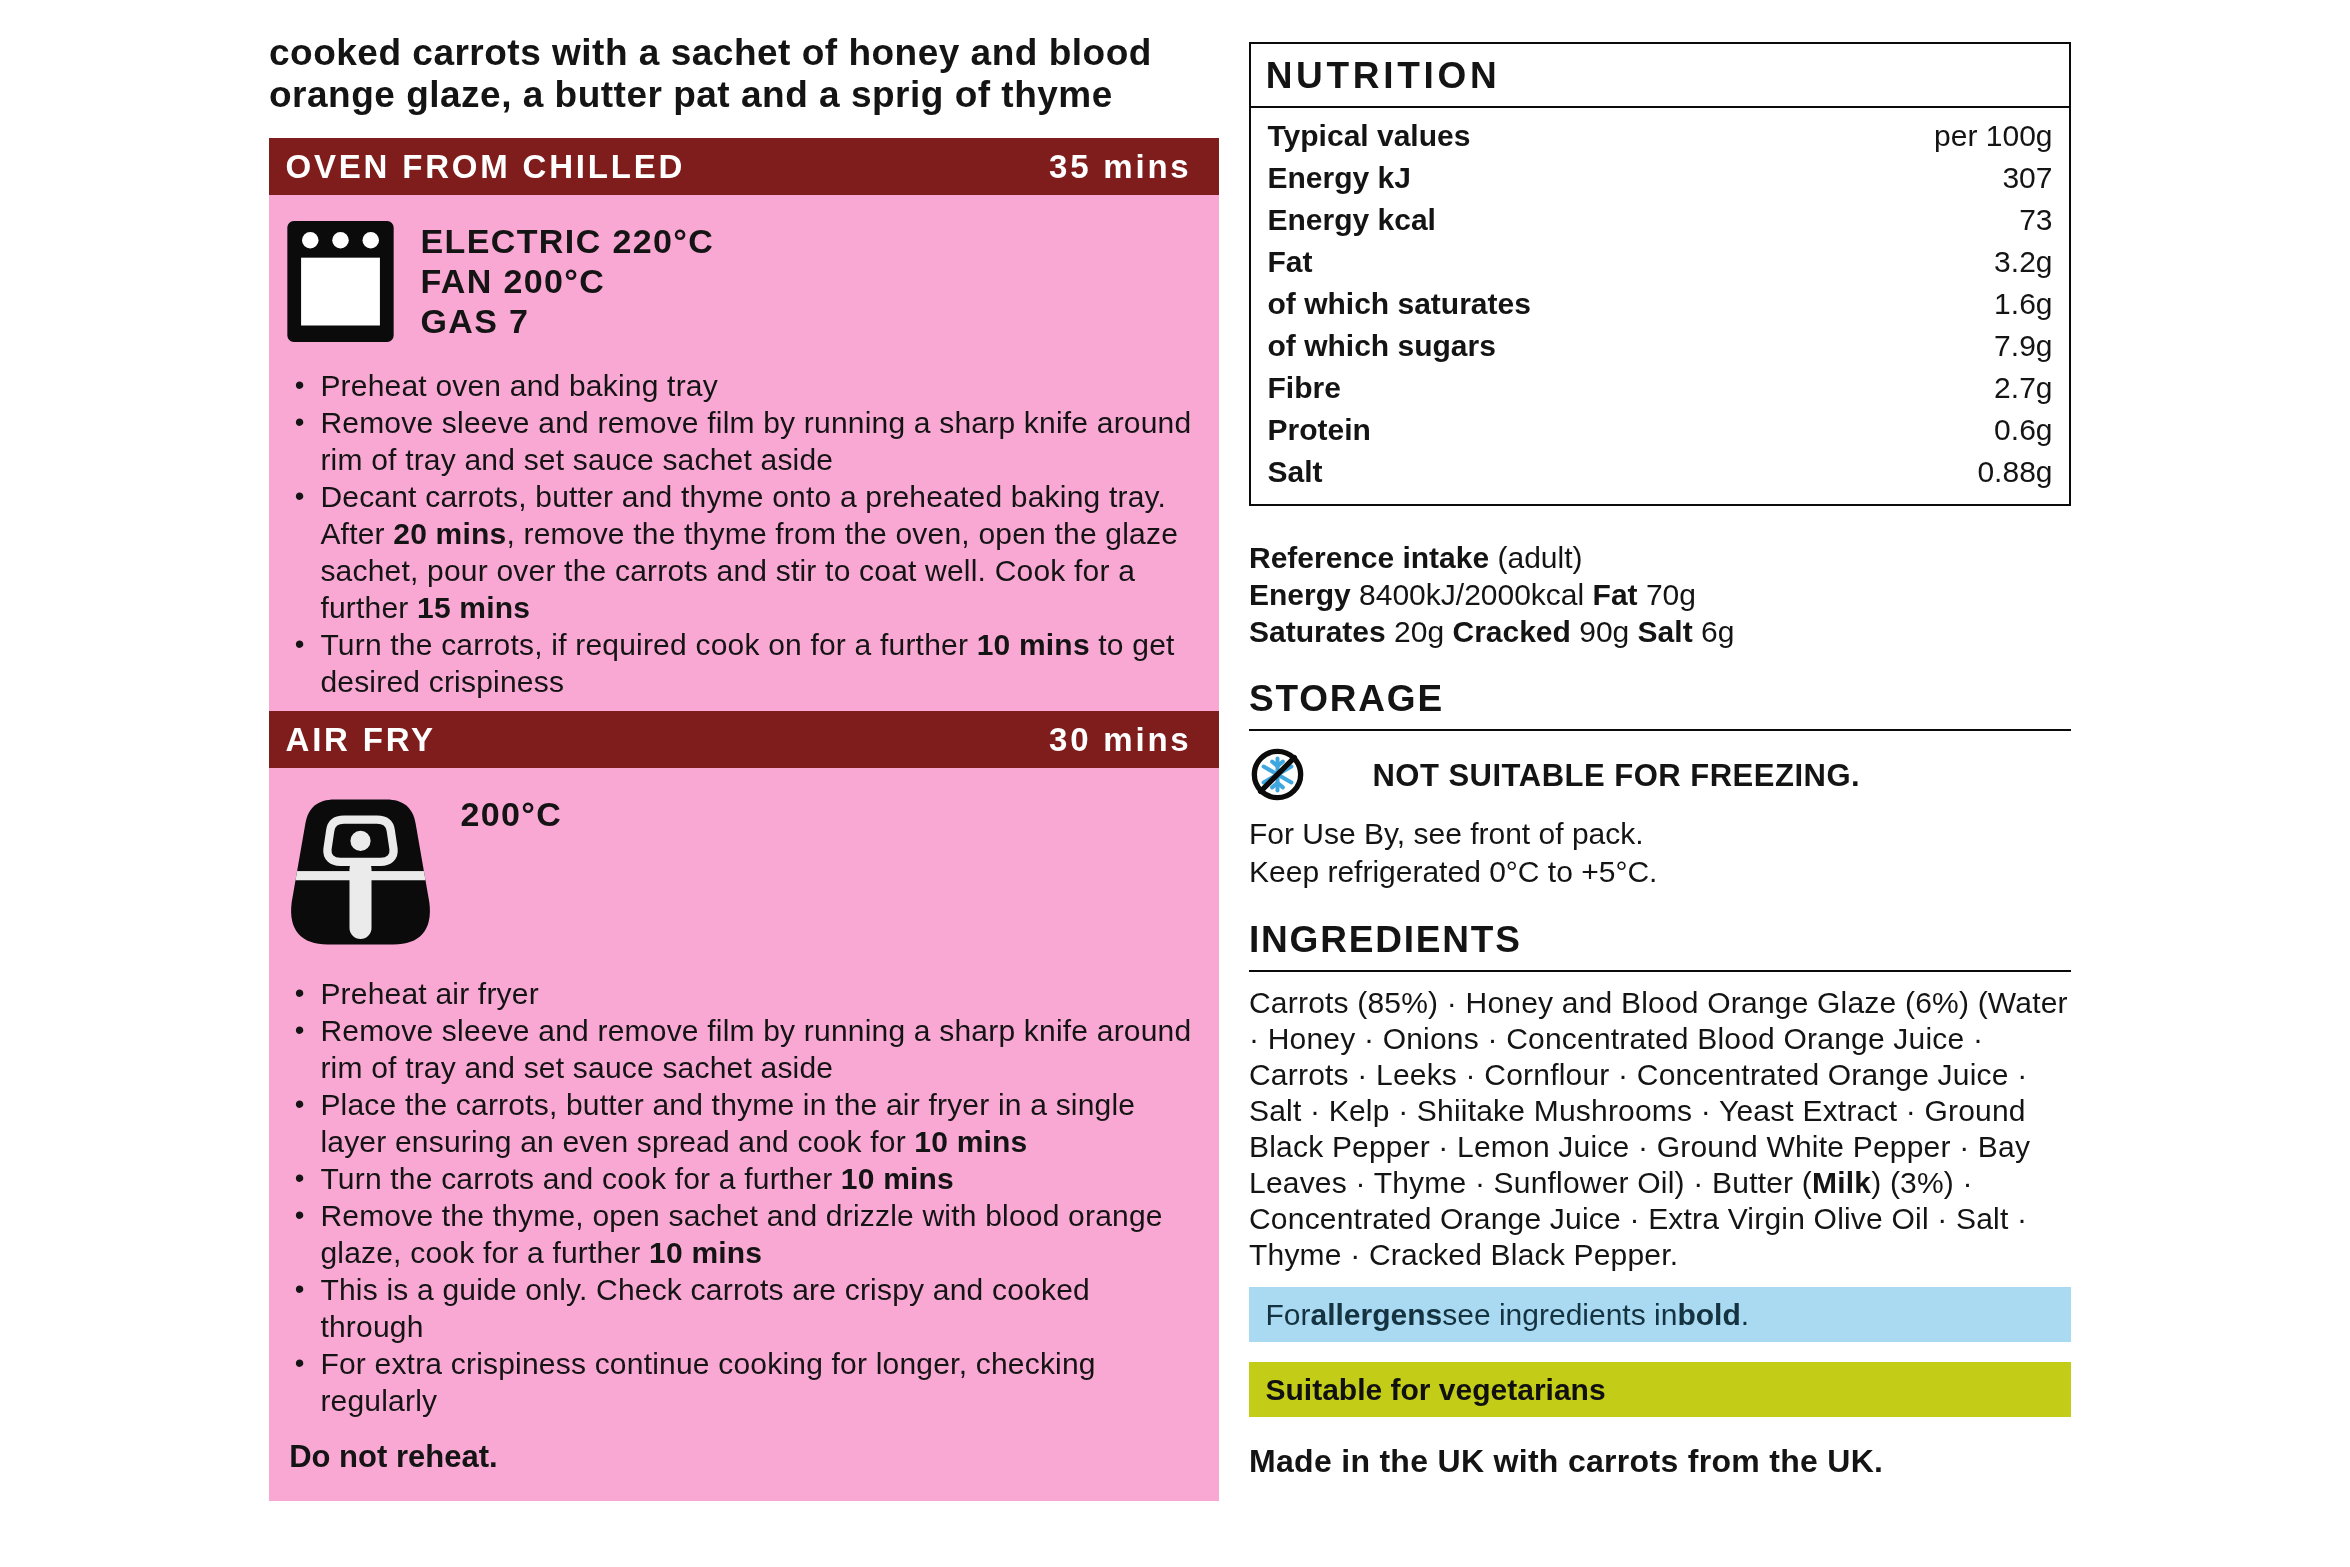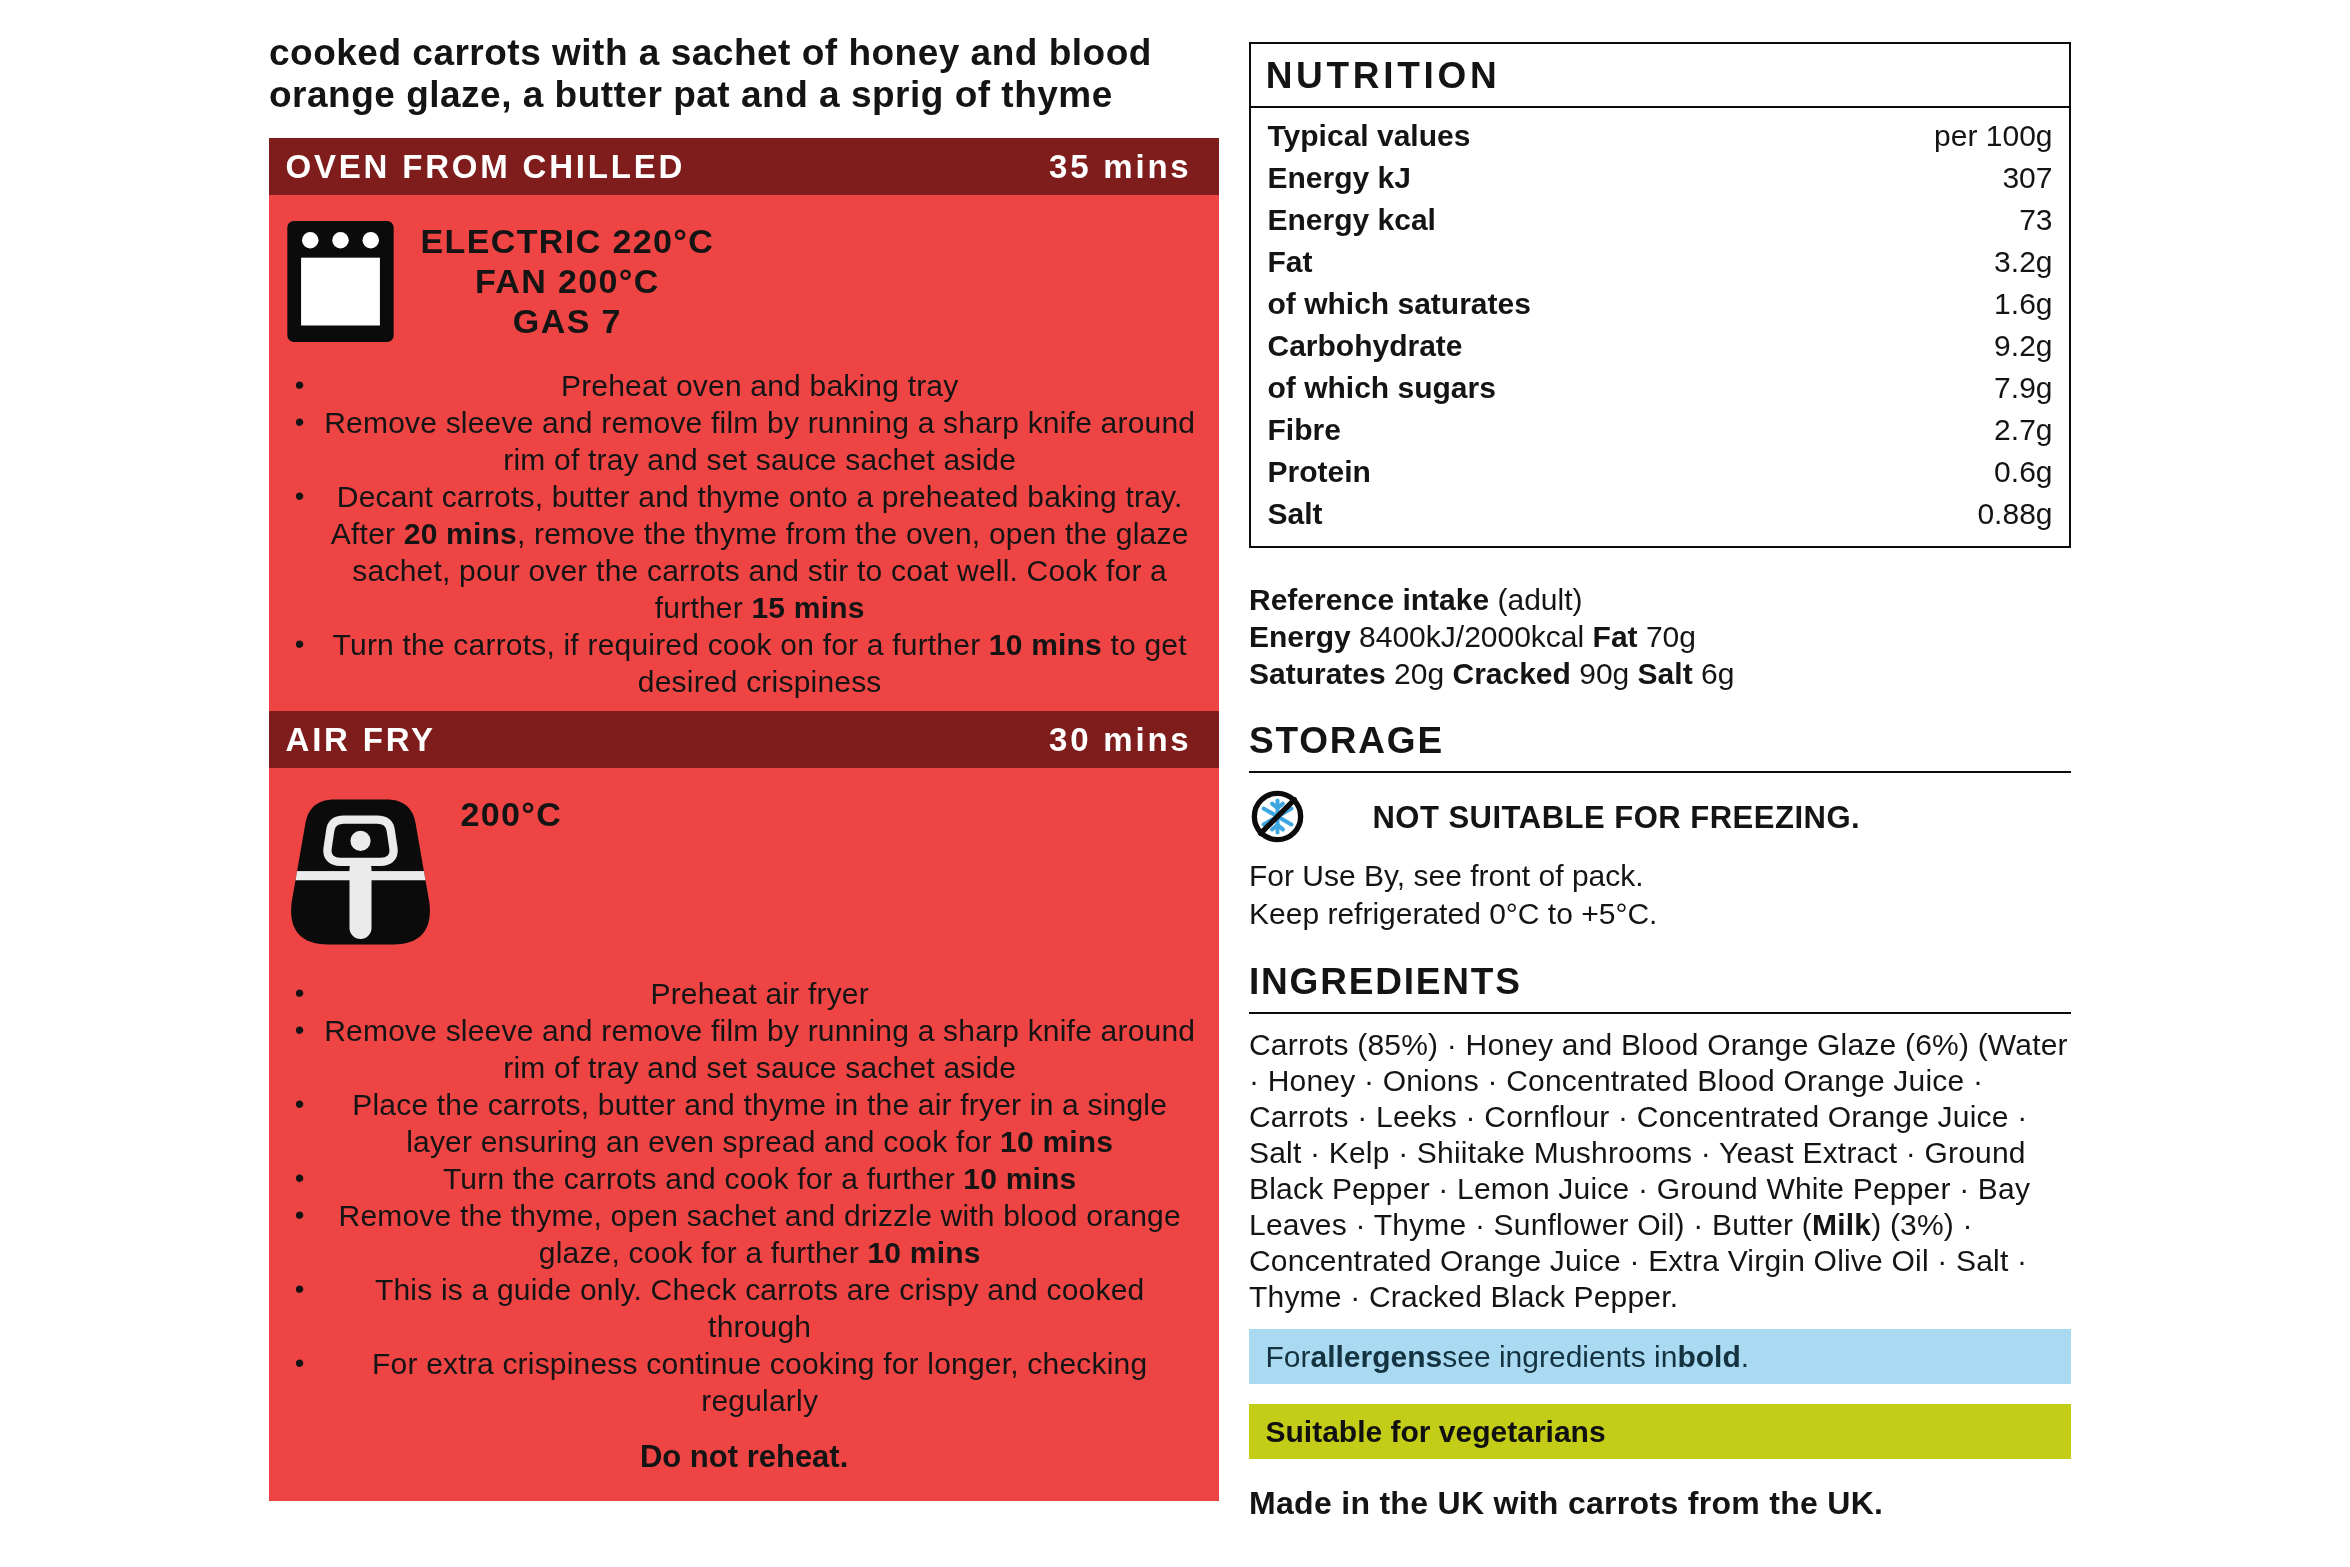--- a/index.html
+++ b/index.html
@@ -7,21 +7,21 @@
     width:2351px;height:1568px;position:relative;overflow:hidden;
     background:#ffffff;color:#141414;
     font-family:"Liberation Sans","DejaVu Sans",sans-serif;
   }
   .sheet{position:absolute;inset:0;}
   
   .left-col{position:absolute;left:269px;top:32px;width:950px;}
   .description{font-size:37px;font-weight:bold;line-height:42px;letter-spacing:0.5px;margin:0 0 22px 0;}
   .bar{height:57px;background:#7f1d1d;color:#ffffff;display:flex;align-items:center;
        justify-content:space-between;padding:0 27.5px 0 16.5px;font-weight:bold;font-size:33px;letter-spacing:2.8px;}
-  .panel{background:#ef4444;padding:26px 20px 11px 18.4px;text-align:center;}
+  .panel{background:#f9a8d4;padding:26px 20px 11px 18.4px;}
   .panel.last{padding-bottom:26px;}
   .appliance-row{display:flex;gap:26px;margin-bottom:22px;}
   .settings{font-size:34px;font-weight:bold;line-height:40px;letter-spacing:1.4px;padding-top:0px;}
   .settings div{white-space:nowrap;}
   .steps{list-style:none;margin:0;padding:0 0 0 5.5px;font-size:30px;line-height:37px;letter-spacing:0.2px;}
   .steps li{position:relative;padding-left:27.5px;}
   .steps li::before{content:"\2022";position:absolute;left:1.8px;top:-0.9px;font-size:27.5px;}
   .b{font-weight:bold;}
   .warning{font-weight:bold;font-size:31px;margin:20px 0 0 1.8px;}
   
@@ -139,24 +139,20 @@
         </div>
         <div class="nutri-row">
           <span class="nutri-label">Fat</span>
           <span class="nutri-value">3.2g</span>
         </div>
         <div class="nutri-row">
           <span class="nutri-label">of which saturates</span>
           <span class="nutri-value">1.6g</span>
         </div>
         <div class="nutri-row">
-          <span class="nutri-label">Carbohydrate</span>
-          <span class="nutri-value">9.2g</span>
-        </div>
-        <div class="nutri-row">
           <span class="nutri-label">of which sugars</span>
           <span class="nutri-value">7.9g</span>
         </div>
         <div class="nutri-row">
           <span class="nutri-label">Fibre</span>
           <span class="nutri-value">2.7g</span>
         </div>
         <div class="nutri-row">
           <span class="nutri-label">Protein</span>
           <span class="nutri-value">0.6g</span>

